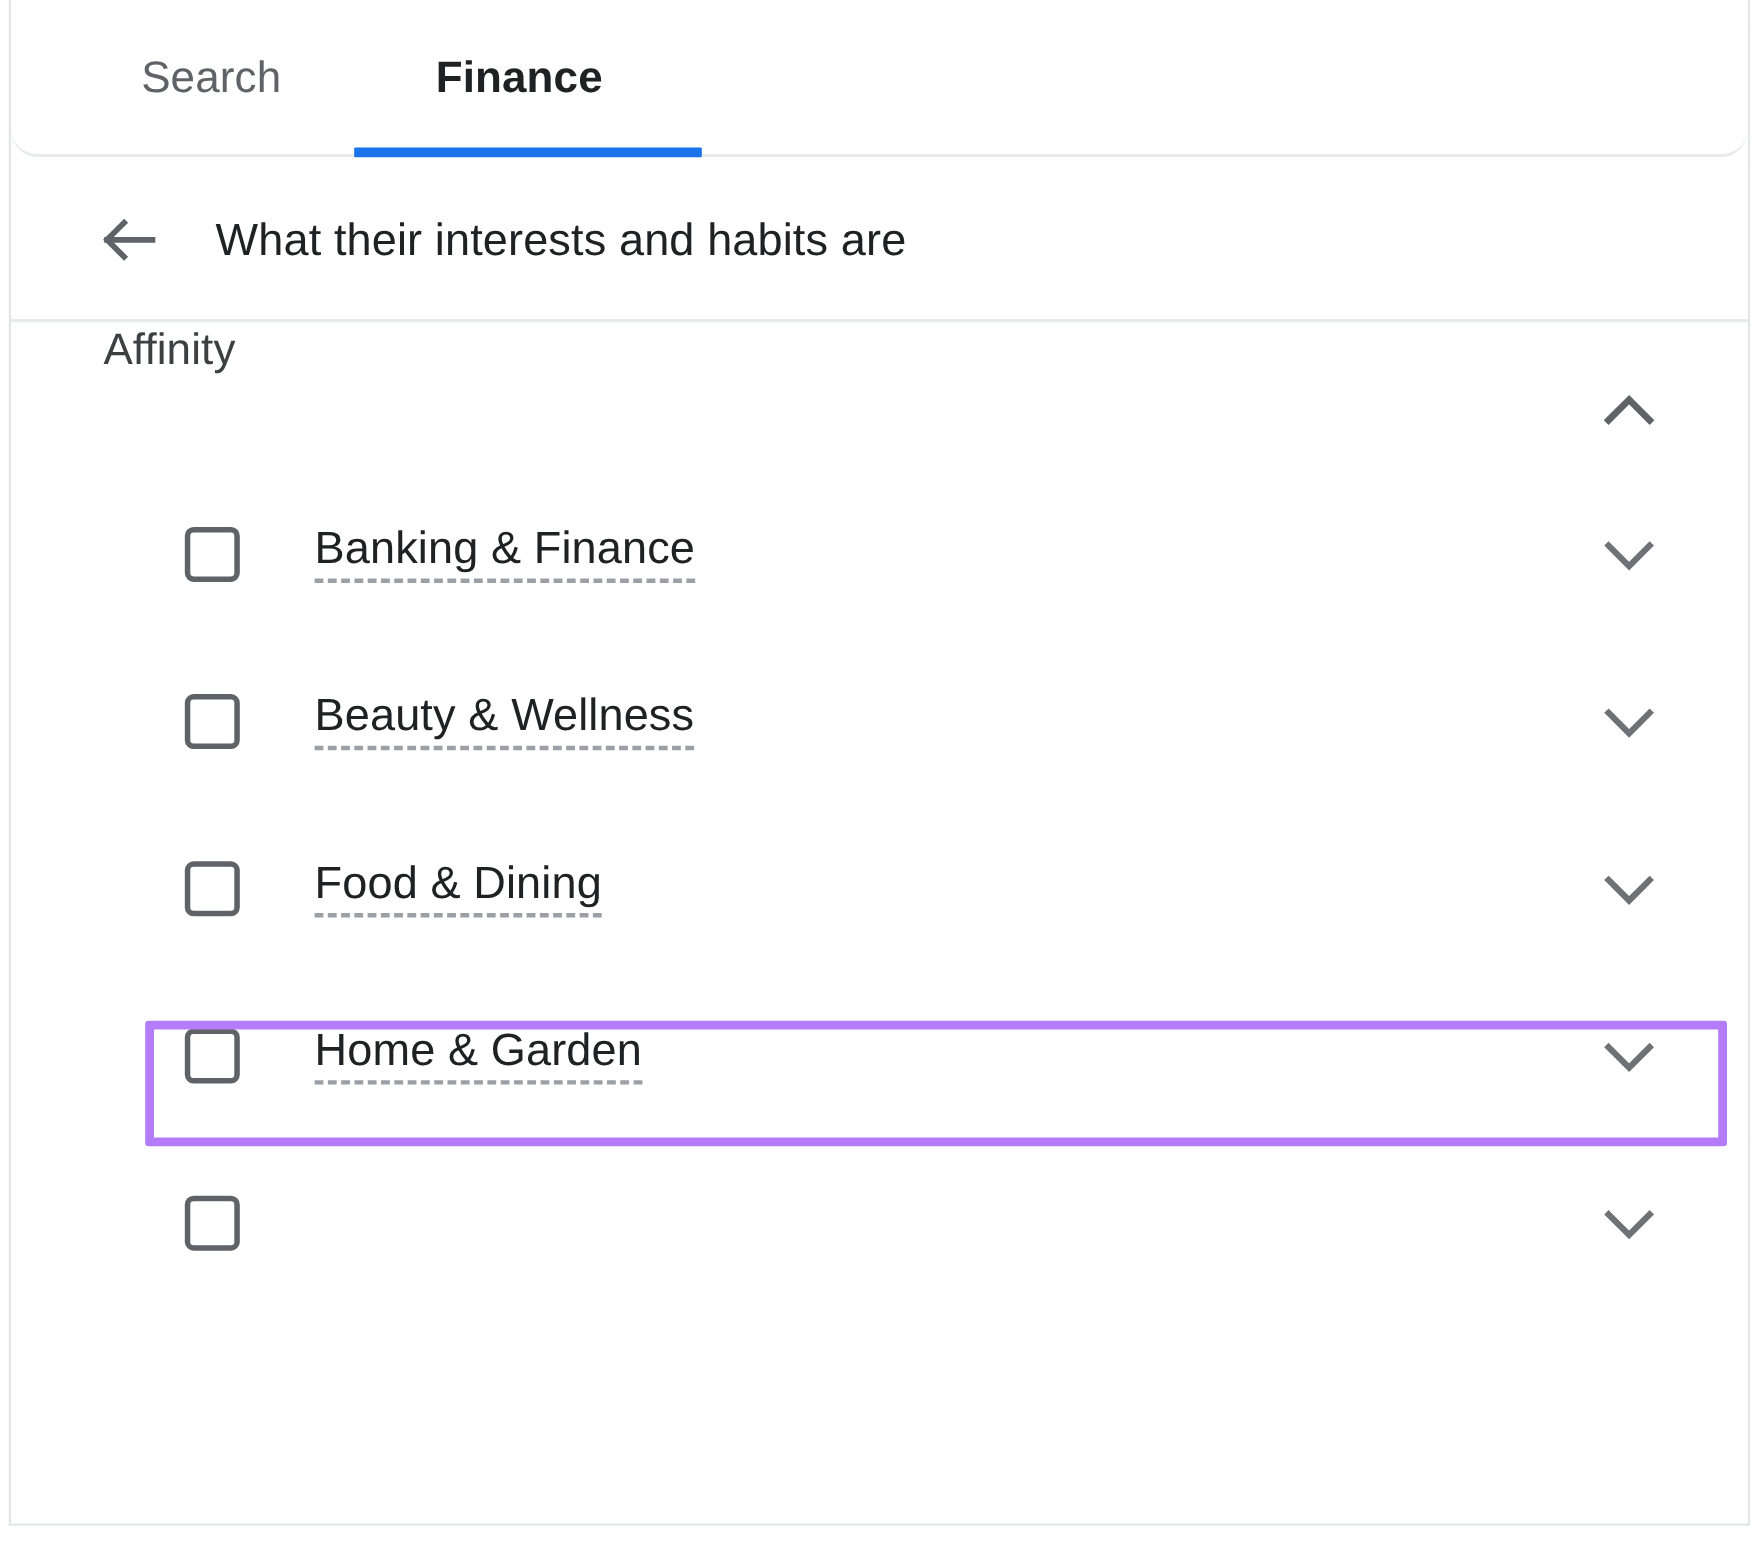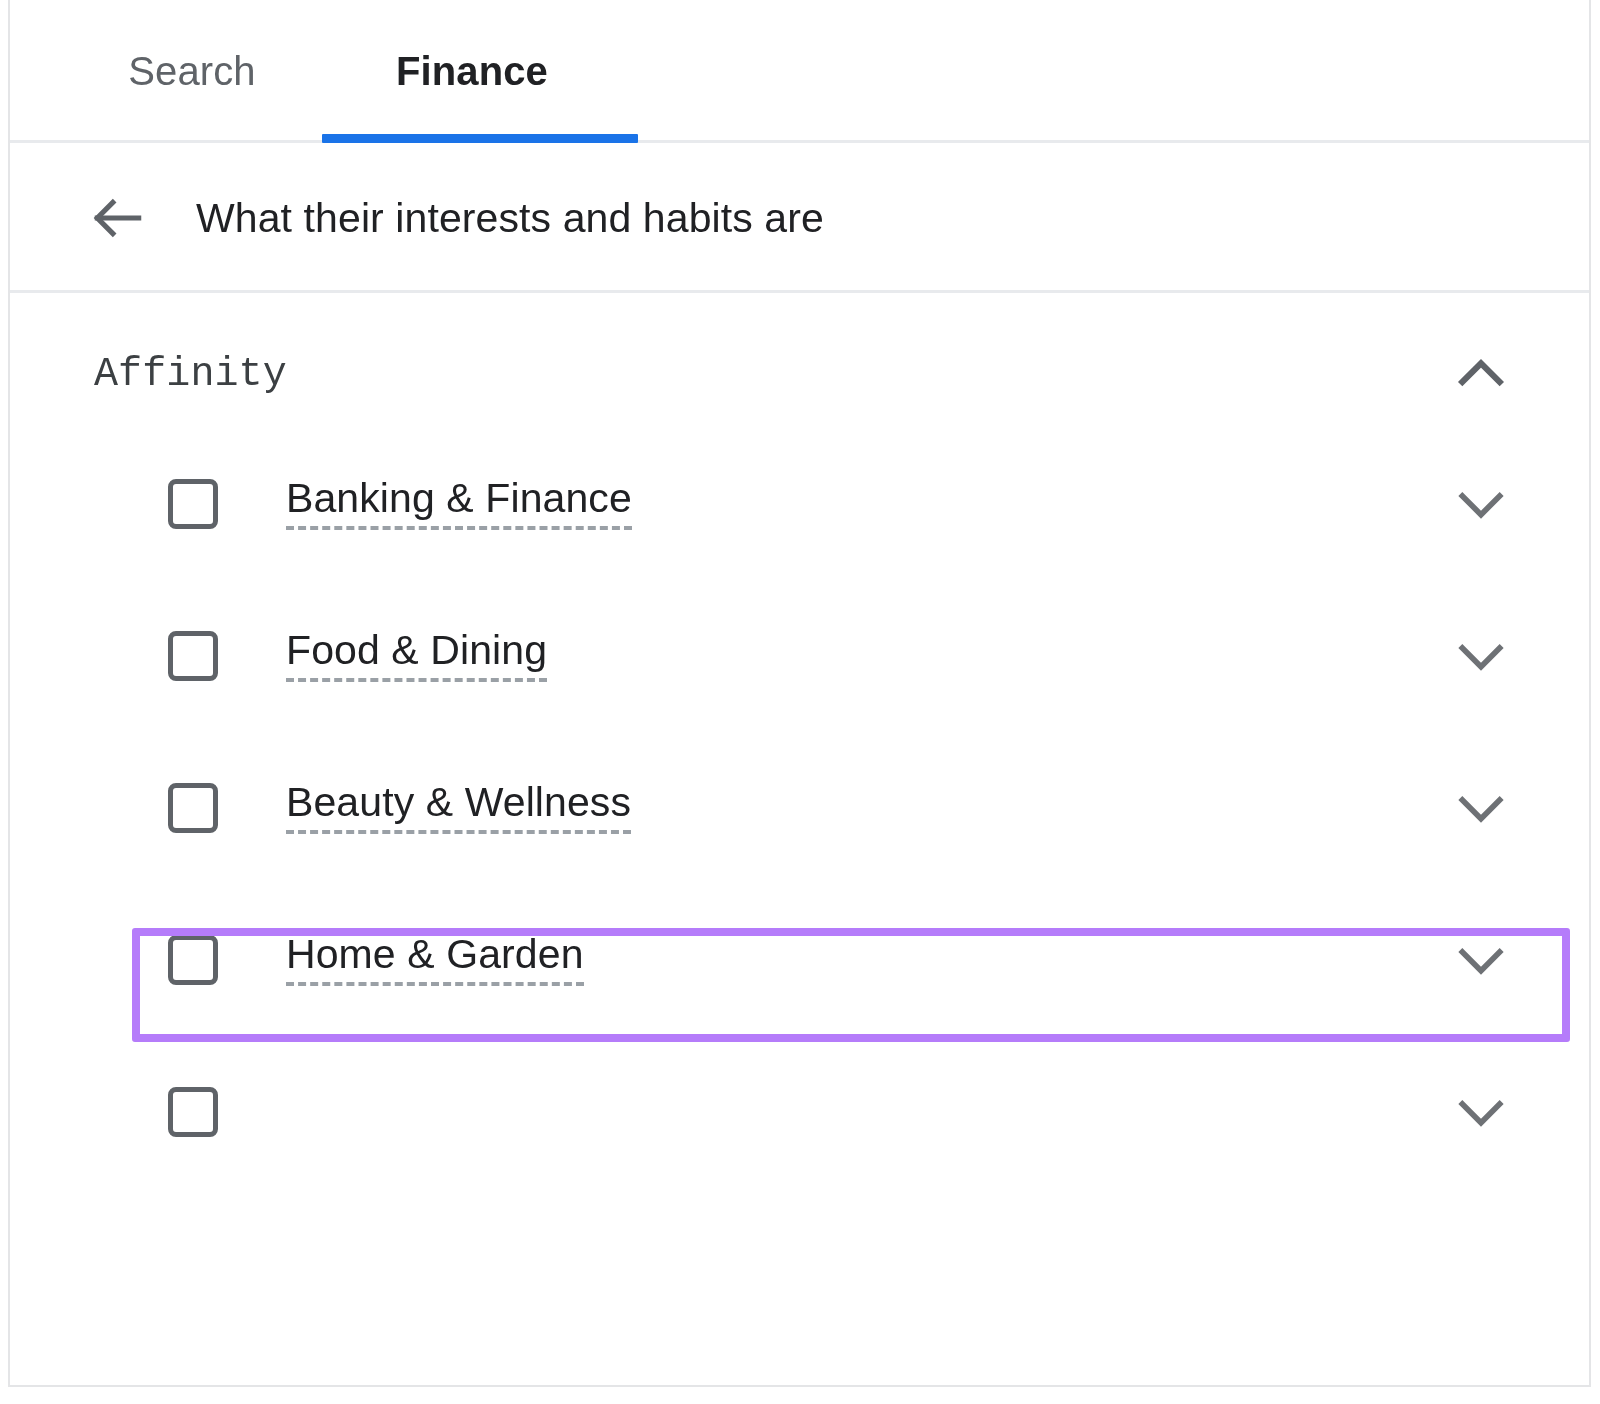--- a/index.html
+++ b/index.html
@@ -35,20 +35,21 @@
 
   
   .tabbar {
     position: absolute;
     left: 0;
     top: 0;
     width: 100%;
     height: 143px;
     border-bottom: 3px solid #e8eaed;
     background: #ffffff;
+    border-radius: 25px;
   }
 
   .tab {
     position: absolute;
     top: 0;
     height: 143px;
     display: flex;
     align-items: center;
     justify-content: center;
     font-size: 40px;
@@ -116,24 +117,23 @@
   }
 
   
   .section-header {
     position: absolute;
     left: 0;
     top: 296px;
     width: 100%;
     height: 156px;
     display: flex;
-    align-items: center;
-    cursor: pointer;
-    background: #ffffff;
-    font-family: Liberation Mono, monospace;
+    align-items: flex-start;
+    cursor: pointer;
+    background: #ffffff;
   }
 
   .section-title {
     margin-left: 84px;
     font-size: 40px;
     color: #3c4043;
     font-weight: 400;
     letter-spacing: 0.1px;
   }
 
@@ -265,33 +265,33 @@
           <span>
             <svg width="64" height="64" viewBox="0 0 24 24" fill="none" stroke="#6e7175" stroke-width="2.1" stroke-linecap="square" stroke-linejoin="miter">
               <path d="M5 9 L12 16 L19 9"></path>
             </svg>
           </span>
         </div>
       </div>
 
       <div class="row">
         <div class="checkbox"></div>
+        <div class="row-label">Beauty &amp; Wellness</div>
+        <div class="row-chevron">
+          <span>
+            <svg width="64" height="64" viewBox="0 0 24 24" fill="none" stroke="#6e7175" stroke-width="2.1" stroke-linecap="square" stroke-linejoin="miter">
+              <path d="M5 9 L12 16 L19 9"></path>
+            </svg>
+          </span>
+        </div>
+      </div>
+
+      <div class="row">
+        <div class="checkbox"></div>
         <div class="row-label">Food &amp; Dining</div>
-        <div class="row-chevron">
-          <span>
-            <svg width="64" height="64" viewBox="0 0 24 24" fill="none" stroke="#6e7175" stroke-width="2.1" stroke-linecap="square" stroke-linejoin="miter">
-              <path d="M5 9 L12 16 L19 9"></path>
-            </svg>
-          </span>
-        </div>
-      </div>
-
-      <div class="row">
-        <div class="checkbox"></div>
-        <div class="row-label">Beauty &amp; Wellness</div>
         <div class="row-chevron">
           <span>
             <svg width="64" height="64" viewBox="0 0 24 24" fill="none" stroke="#6e7175" stroke-width="2.1" stroke-linecap="square" stroke-linejoin="miter">
               <path d="M5 9 L12 16 L19 9"></path>
             </svg>
           </span>
         </div>
       </div>
 
       <div class="row">

